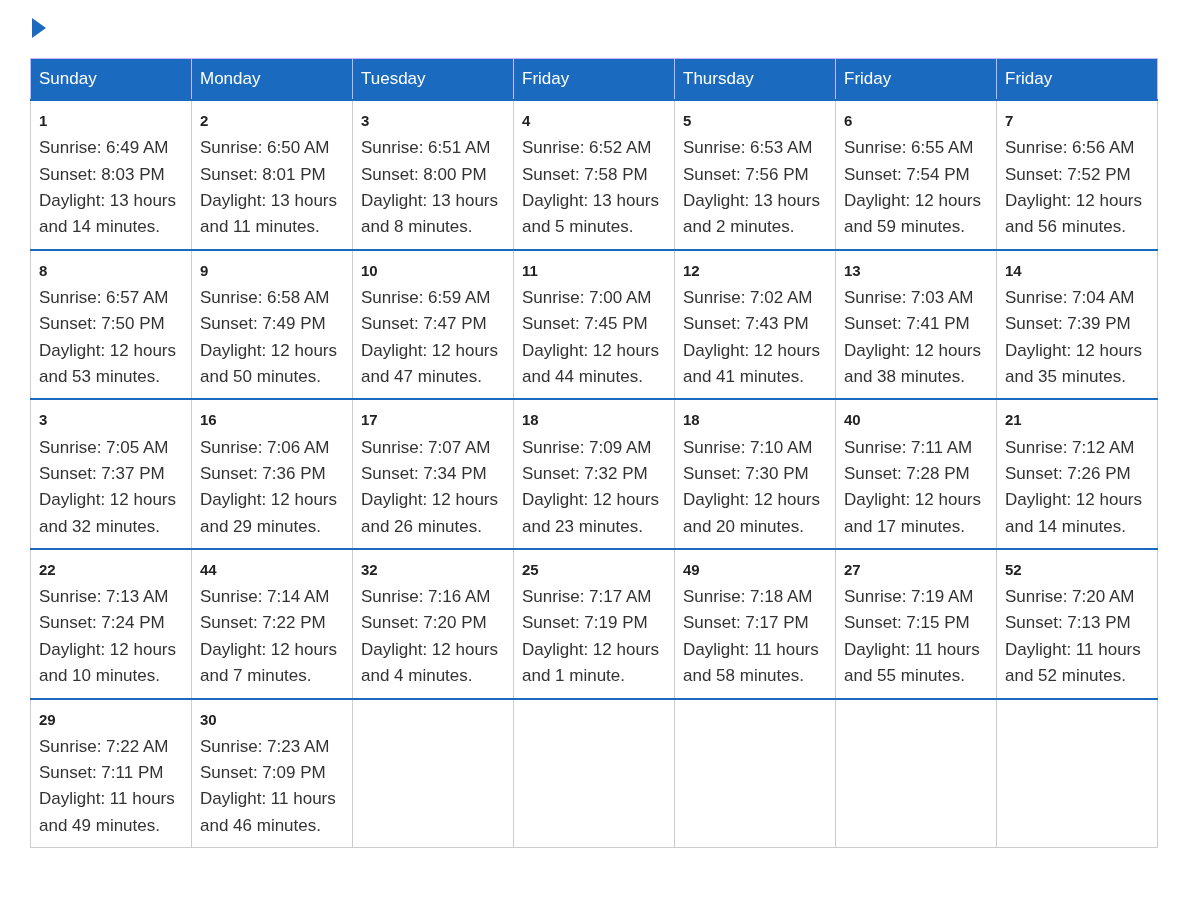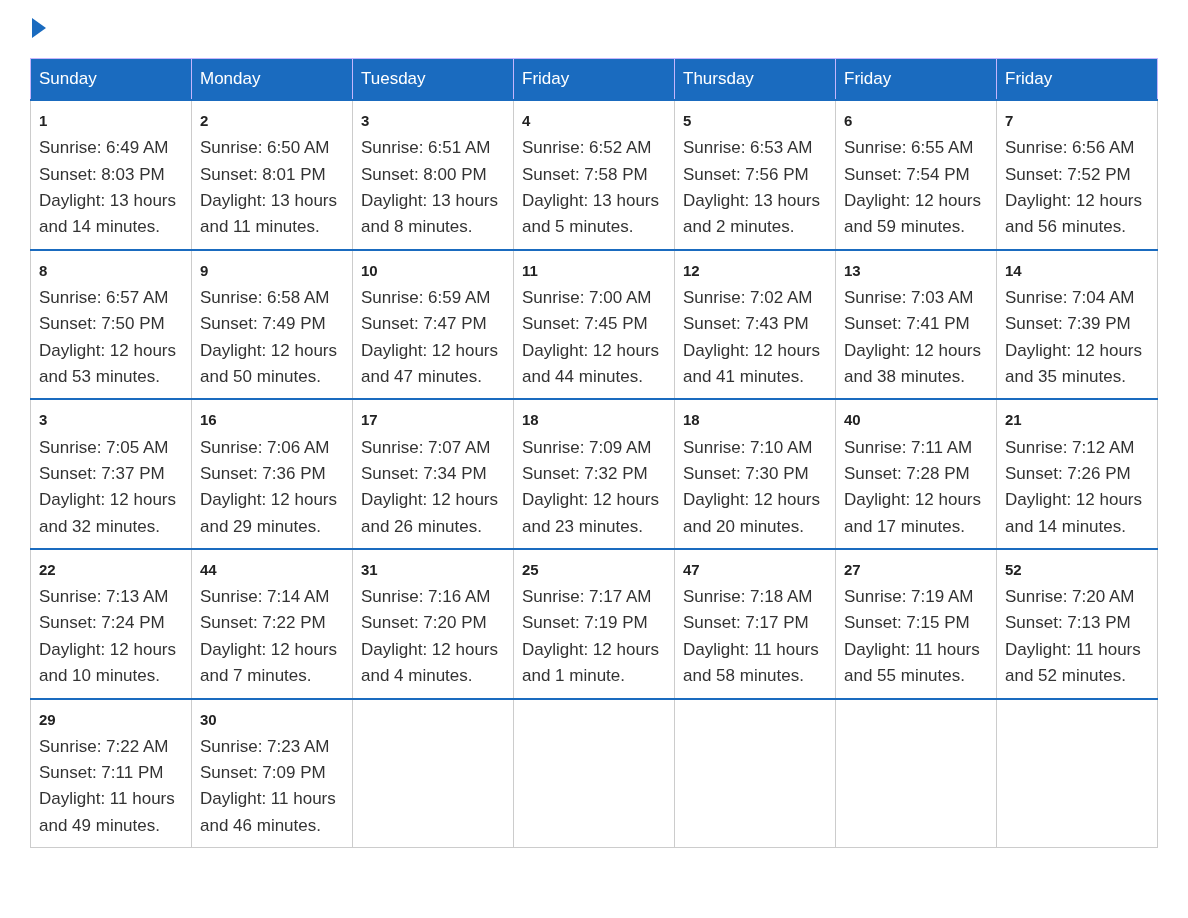--- a/index.html
+++ b/index.html
@@ -221,29 +221,29 @@
       <tr>
         <td>
           <div class="day-number">22</div>
 <div class="day-info">Sunrise: 7:13 AM<br>Sunset: 7:24 PM<br>Daylight: 12 hours and 10 minutes.</div>
         </td>
         <td>
           <div class="day-number">44</div>
 <div class="day-info">Sunrise: 7:14 AM<br>Sunset: 7:22 PM<br>Daylight: 12 hours and 7 minutes.</div>
         </td>
         <td>
-          <div class="day-number">31</div>
+          <div class="day-number">32</div>
 <div class="day-info">Sunrise: 7:16 AM<br>Sunset: 7:20 PM<br>Daylight: 12 hours and 4 minutes.</div>
         </td>
         <td>
           <div class="day-number">25</div>
 <div class="day-info">Sunrise: 7:17 AM<br>Sunset: 7:19 PM<br>Daylight: 12 hours and 1 minute.</div>
         </td>
         <td>
-          <div class="day-number">47</div>
+          <div class="day-number">49</div>
 <div class="day-info">Sunrise: 7:18 AM<br>Sunset: 7:17 PM<br>Daylight: 11 hours and 58 minutes.</div>
         </td>
         <td>
           <div class="day-number">27</div>
 <div class="day-info">Sunrise: 7:19 AM<br>Sunset: 7:15 PM<br>Daylight: 11 hours and 55 minutes.</div>
         </td>
         <td>
           <div class="day-number">52</div>
 <div class="day-info">Sunrise: 7:20 AM<br>Sunset: 7:13 PM<br>Daylight: 11 hours and 52 minutes.</div>
         </td>

